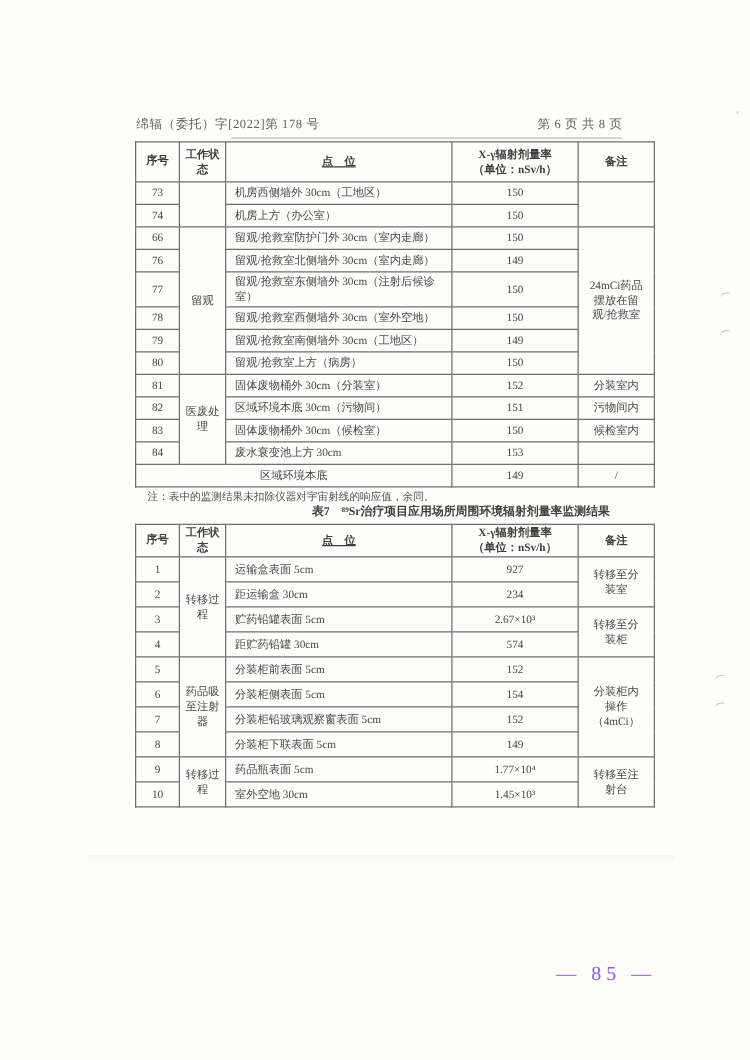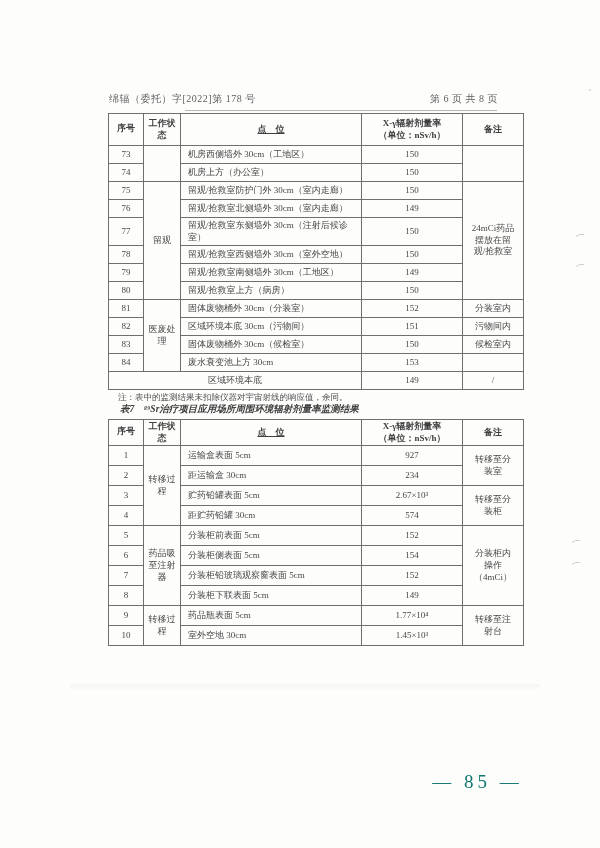--- a/index.html
+++ b/index.html
@@ -38,26 +38,26 @@
   #table1 tr{height:18px;}
   #table1 tr.hdr{height:32px;}
   #table1 tr.tall{height:28px;}
   #table2 tr{height:20px;}
   #table2 tr.hdr{height:26px;}
   .note{
     position:absolute;left:118px;top:392px;width:380px;
     font-size:8.5px;color:#4f4f4f;
   }
   .t2-title{
-    position:absolute;left:120px;top:403px;width:390px;
-    text-align:left;font-size:9.5px;font-weight:bold;color:#3e3e3e;font-style:italic;
+    position:absolute;left:98px;top:403px;width:390px;
+    text-align:right;font-size:9.5px;font-weight:bold;color:#3e3e3e;
   }
   .page-number{
     position:absolute;left:430px;top:771px;width:95px;
-    text-align:center;font-size:19px;color:#0f766e;
+    text-align:right;font-size:16px;color:#8b5cf6;
     letter-spacing:4px;white-space:nowrap;
   }
   .artifact{position:absolute;}
   .squiggle{
     width:9px;height:5px;
     border-top:1.5px solid rgba(70,70,70,.30);
     border-radius:50%;transform:rotate(-14deg);
   }
   .smudge{
     left:70px;top:684px;width:470px;height:5px;
@@ -91,21 +91,21 @@
     <td class="col-loc">机房西侧墙外 30cm（工地区）</td>
     <td>150</td>
     <td class="col-remark" rowspan="2"></td>
   </tr>
   <tr>
     <td>74</td>
     <td class="col-loc">机房上方（办公室）</td>
     <td>150</td>
   </tr>
   <tr>
-    <td>75</td>
+    <td>66</td>
     <td class="col-status" rowspan="6">留观</td>
     <td class="col-loc">留观/抢救室防护门外 30cm（室内走廊）</td>
     <td>150</td>
     <td class="col-remark" rowspan="6">24mCi药品
 摆放在留
 观/抢救室</td>
   </tr>
   <tr>
     <td>76</td>
     <td class="col-loc">留观/抢救室北侧墙外 30cm（室内走廊）</td>

